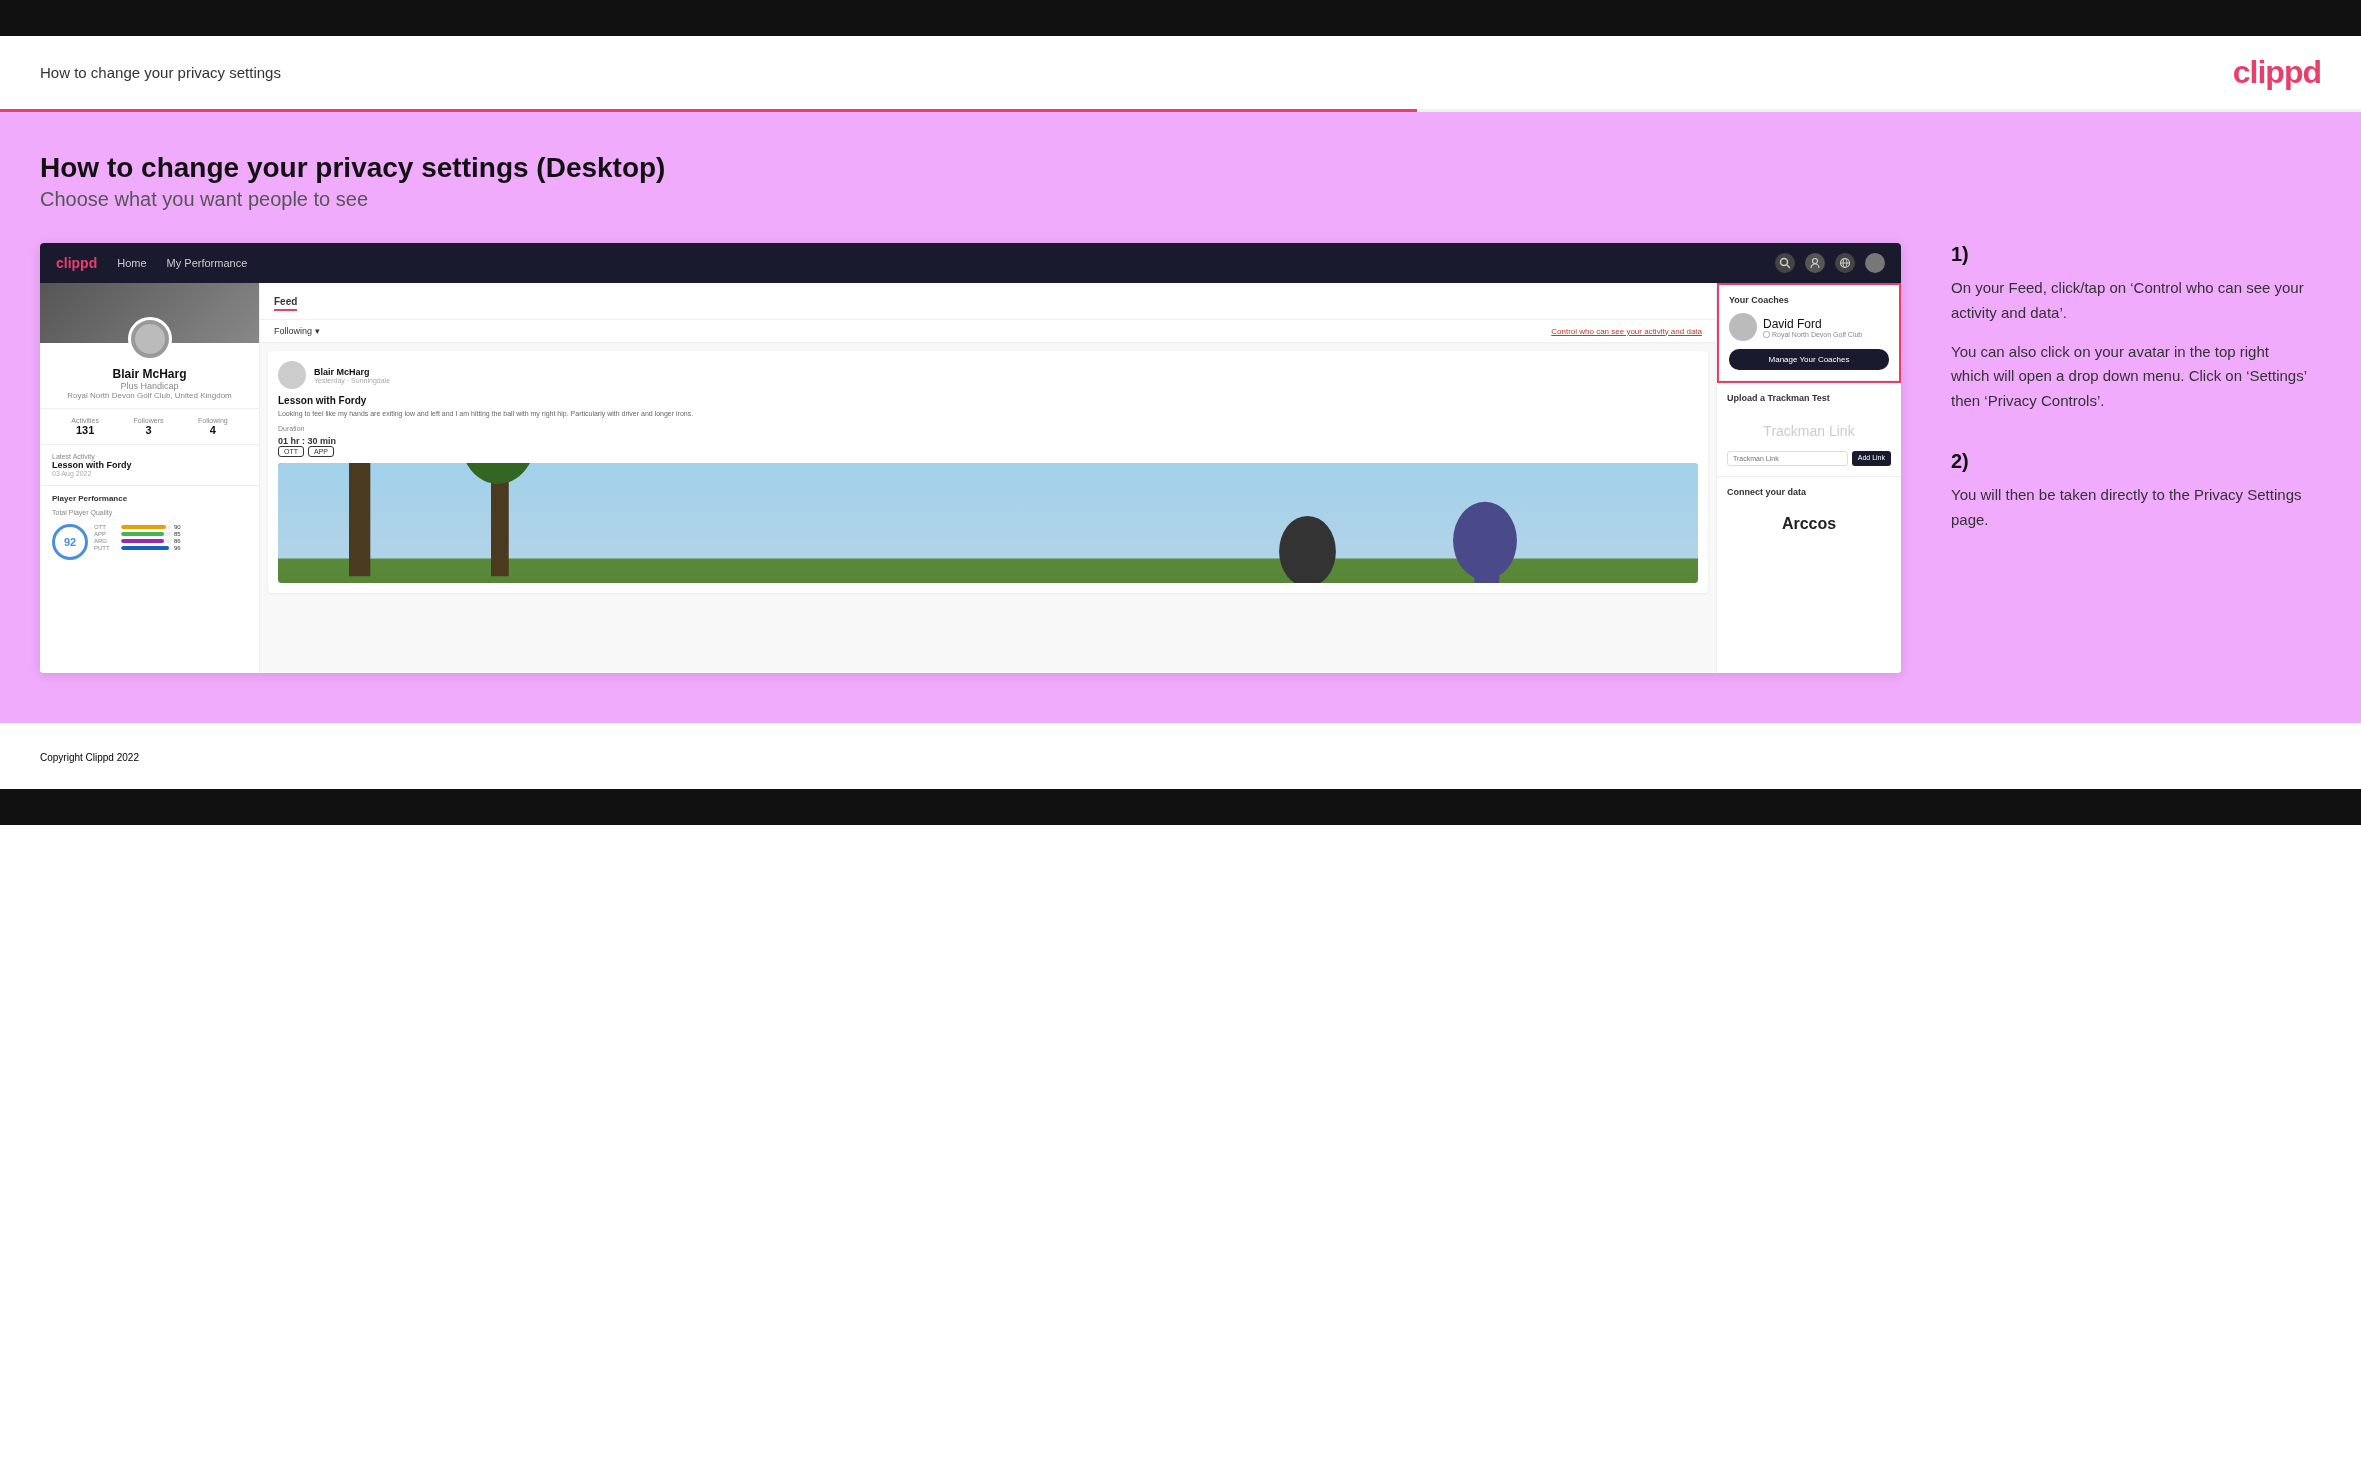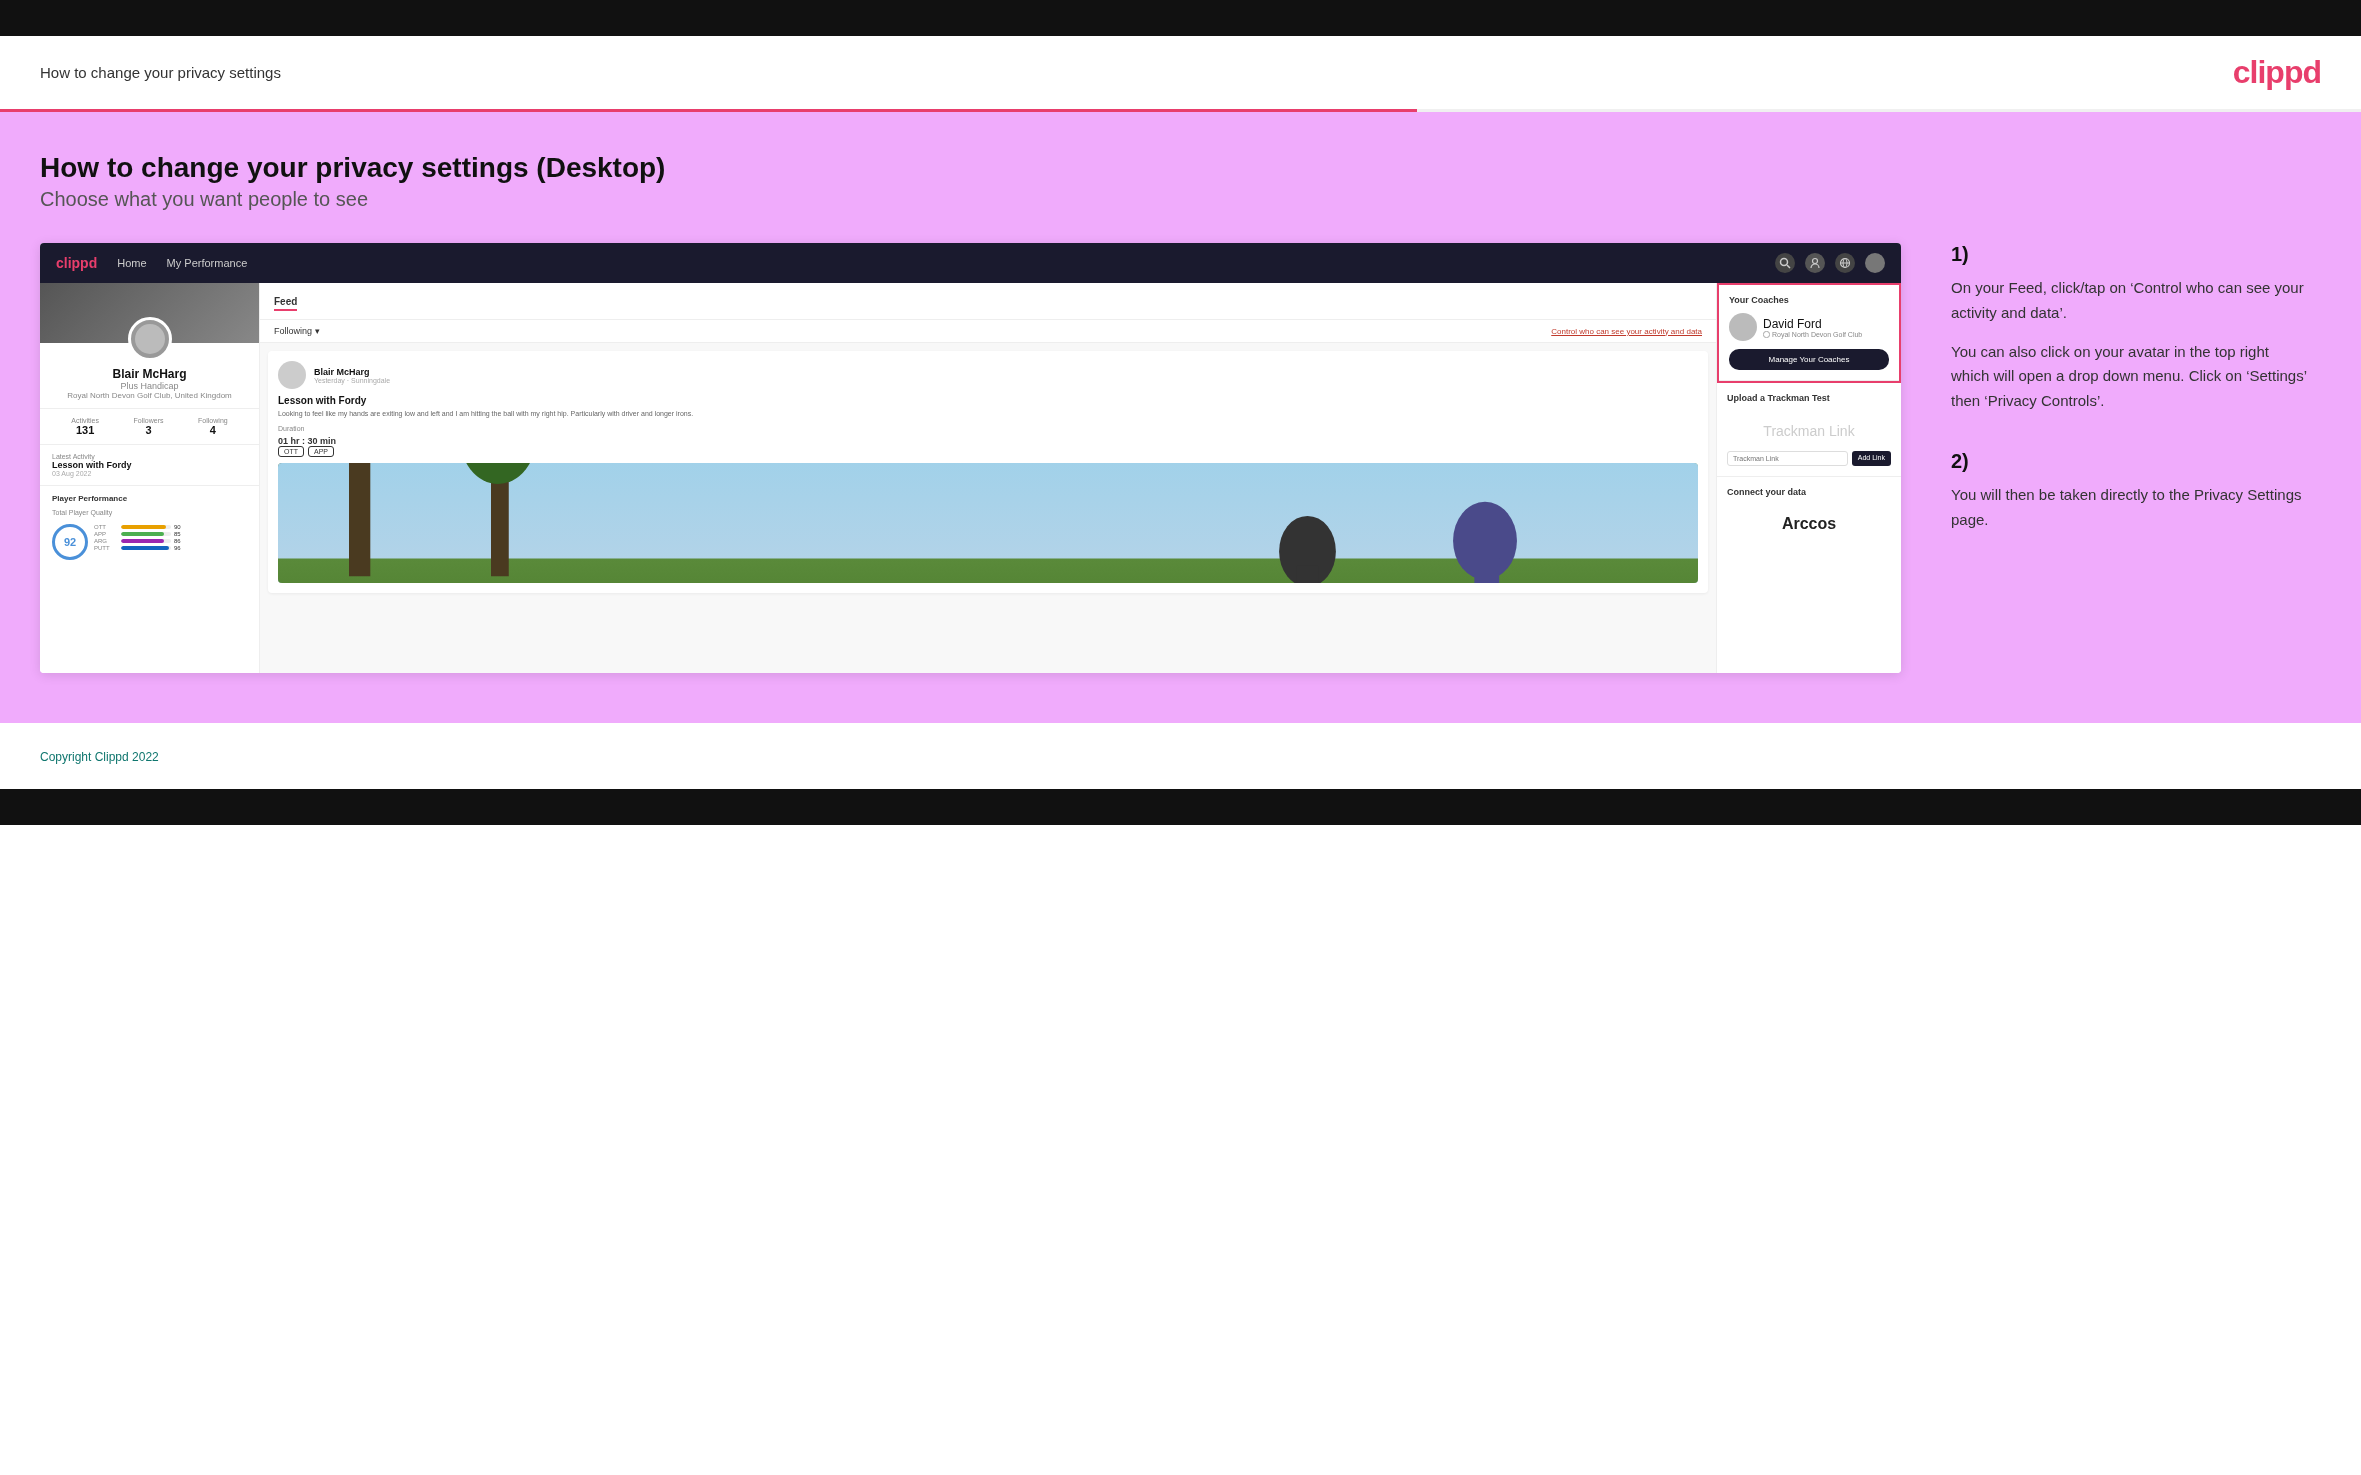--- a/index.html
+++ b/index.html
@@ -474,22 +474,22 @@
     }
     .instruction-block {
       margin-bottom: 36px;
     }
     
     .footer {
       padding: 24px 40px;
       background: #fff;
     }
     .footer-text {
-      font-size: 12px;
-      color: #0f766e;
+      font-size: 10px;
+      color: #000000;
     }
     
     .bottom-bar {
       background: #111;
       height: 36px;
       width: 100%;
     }
     
     .underline-red {
       text-decoration: underline;

